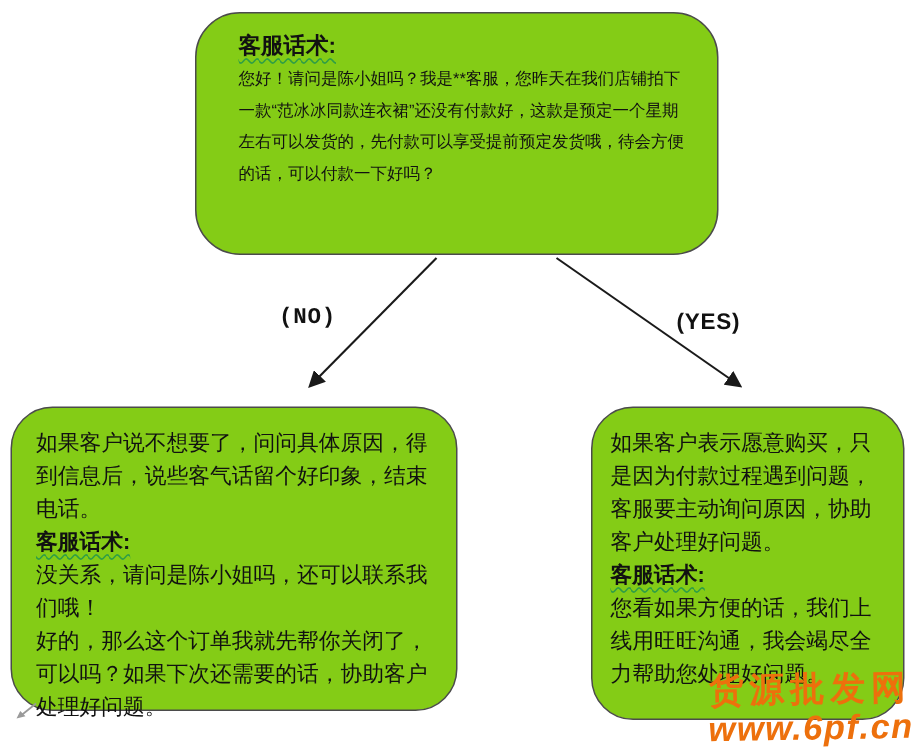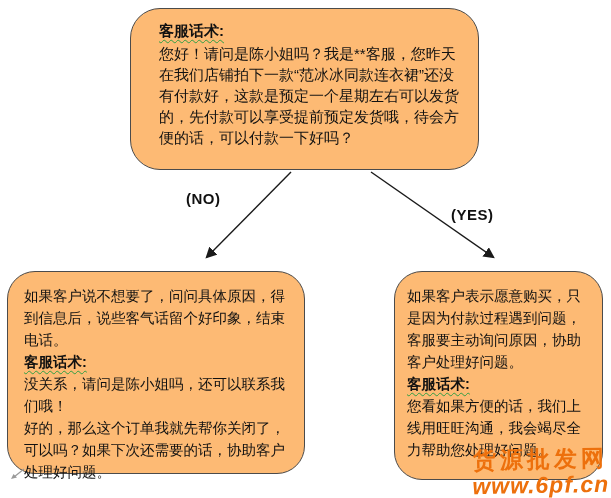--- a/index.html
+++ b/index.html
@@ -8,21 +8,21 @@
     width: 611px;
     height: 498px;
     background: #ffffff;
     overflow: hidden;
     font-family: "Liberation Sans", sans-serif;
     color: #111111;
   }
   .box {
     position: absolute;
     box-sizing: border-box;
-    background: #fdba74;
+    background: #84cc16;
     border: 1.5px solid #4b4b4b;
   }
   .top-box {
     left: 130px; top: 8px;
     width: 349px; height: 162px;
     border-radius: 30px;
     padding: 11px 16px 8px 28px;
   }
   .left-box {
     left: 7px; top: 271px;
@@ -40,36 +40,36 @@
     font-weight: bold;
     font-size: 15px;
     line-height: 21px;
     text-decoration-line: underline;
     text-decoration-style: wavy;
     text-decoration-color: #2f9e44;
     text-decoration-thickness: 1px;
     text-underline-offset: 3px;
   }
   .top-box .box-body {
-    font-size: 15px;
+    font-size: 11px;
     line-height: 21px;
     margin-top: 2px;
   }
   .bottom-text {
     font-size: 14.5px;
     line-height: 22px;
   }
   .branch-label {
     position: absolute;
     font-weight: bold;
     font-size: 15px;
     letter-spacing: 0.5px;
     color: #111111;
   }
-  .label-no  { left: 186px; top: 190px; }
+  .label-no  { left: 186px; top: 203px; font-family: Liberation Mono, monospace; }
   .label-yes { left: 451px; top: 206px; }
   .arrow-layer {
     position: absolute;
     left: 0; top: 0;
     width: 611px; height: 498px;
     pointer-events: none;
   }
   .watermark {
     position: absolute;
     right: 2px;

